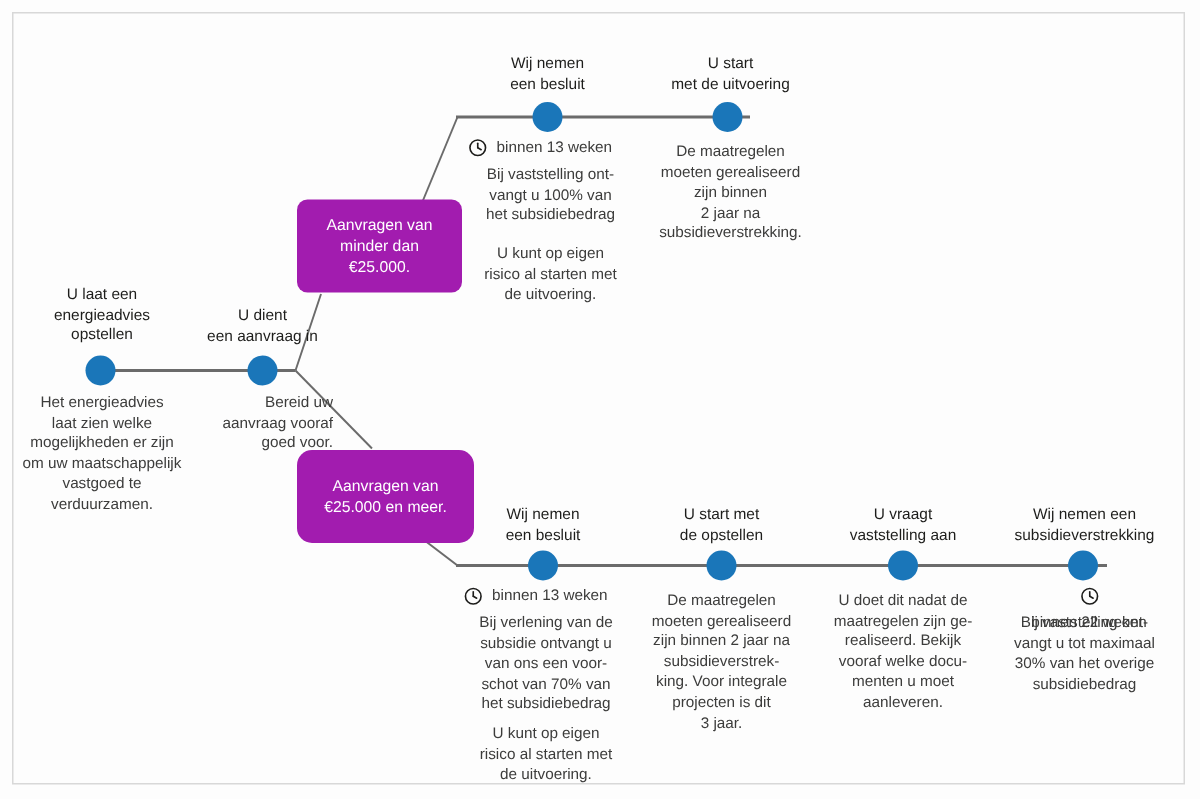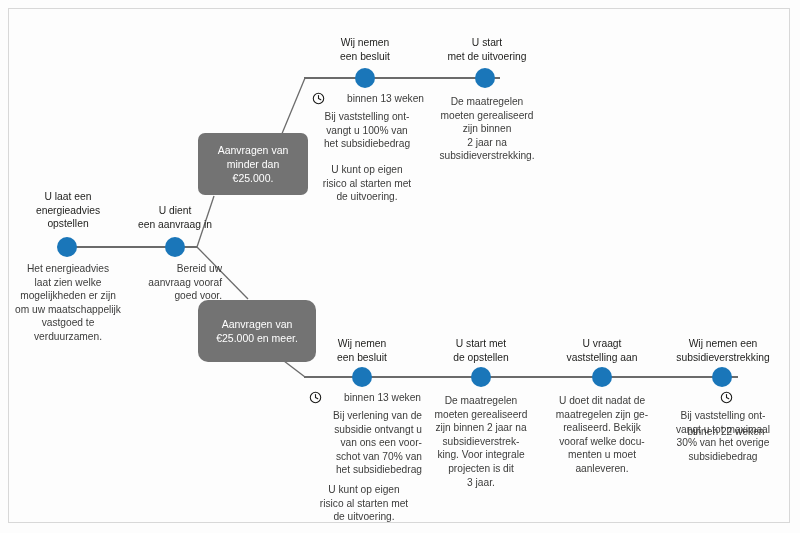--- a/index.html
+++ b/index.html
@@ -28,21 +28,21 @@
   #svg-layer {
     position: absolute;
     left: 0; top: 0;
     width: 800px;
     height: 533px;
   }
 
   
   .decision-box {
     position: absolute;
-    background: #737373;
+    background: #a21caf;
     border-radius: 7px;
     color: #ffffff;
     font-size: 10.5px;
     line-height: 14px;
     font-weight: 400;
     display: flex;
     align-items: center;
     justify-content: center;
     text-align: center;
     padding: 4px 8px;
@@ -78,21 +78,21 @@
     color: #3c3c3b;
     line-height: 13.6px;
     text-align: center;
     white-space: pre-line;
   }
   .duration {
     position: absolute;
     display: flex;
     align-items: center;
     justify-content: flex-start;
-    gap: 22px;
+    gap: 6px;
     font-size: 10.2px;
     color: #3c3c3b;
   }
   .clock-icon {
     flex: 0 0 auto;
     width: 13px;
     height: 13px;
     display: block;
   }
 </style>
@@ -189,21 +189,21 @@
     <div class="node-title" style="left:308px; top:337px; width:108px;">Wij nemen
 een besluit</div>
     <div class="duration" style="left:309px; top:391px; width:118px;">
       <svg class="clock-icon" viewBox="0 0 24 24">
         <circle cx="12" cy="12" r="9.6" fill="none" stroke="#1d1d1b" stroke-width="2"></circle>
         <line x1="12" y1="12" x2="12" y2="6.4" stroke="#1d1d1b" stroke-width="2" stroke-linecap="round"></line>
         <line x1="12" y1="12" x2="16.2" y2="14.4" stroke="#1d1d1b" stroke-width="2" stroke-linecap="round"></line>
       </svg>
       <span>binnen 13 weken</span>
     </div>
-    <div class="node-body" style="left:306px; top:409px; width:116px;text-align:right;">Bij verlening van de
+    <div class="node-body" style="left:306px; top:409px; width:116px;">Bij verlening van de
 subsidie ontvangt u
 van ons een voor-
 schot van 70% van
 het subsidiebedrag</div>
     <div class="node-extra" style="left:306px; top:483px; width:116px;">U kunt op eigen
 risico al starten met
 de uitvoering.</div>
   </div>
 
   <div class="node">

